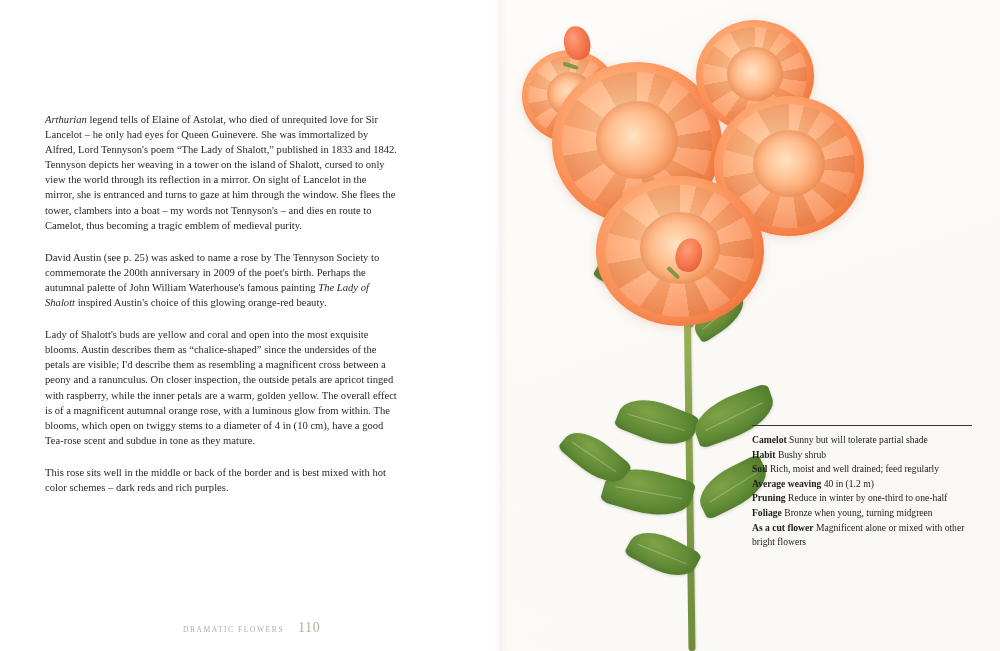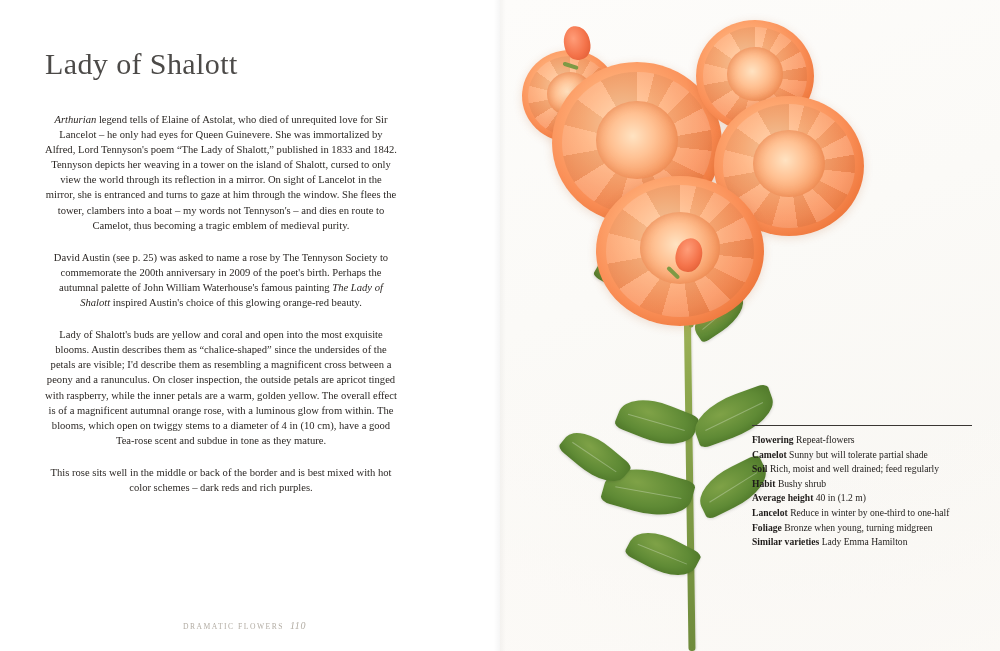--- a/index.html
+++ b/index.html
@@ -45,45 +45,44 @@
     left: 45px;
     top: 112px;
     width: 352px;
   }
   .body-copy p {
     margin: 0 0 17px 0;
     font-family: "Liberation Serif", serif;
     font-size: 10.6px;
     line-height: 15.1px;
     color: #2b2724;
-    text-align: center;
+    text-align: left;
   }
   .body-copy p em {
     font-style: italic;
   }
   .footer {
     position: absolute;
     left: 183px;
     top: 620px;
     display: flex;
     align-items: baseline;
-    gap: 6px;
+    gap: 14px;
   }
   .footer-label {
     font-family: "Liberation Serif", serif;
     font-size: 7.6px;
     letter-spacing: 1.5px;
     color: #b3ada4;
   }
   .footer-page {
     font-family: "Liberation Serif", serif;
-    font-size: 10px;
+    font-size: 14px;
     letter-spacing: 0.6px;
     color: #b3ada4;
-    font-style: italic;
   }
 
   
   .right-page {
     position: relative;
     width: 500px;
     height: 651px;
     background: #fefdfb;
     overflow: hidden;
   }
@@ -230,21 +229,20 @@
     pointer-events: none;
   }
 </style>
 </head>
 <body>
 
 <div class="page">
 
   <div class="left-page">
 
-    <div class="title">Lady of Shalott</div>
 
     <div class="body-copy">
       <p><em>Arthurian</em> legend tells of Elaine of Astolat, who died of unrequited love for Sir Lancelot – he only had eyes for Queen Guinevere. She was immortalized by Alfred, Lord Tennyson's poem “The Lady of Shalott,” published in 1833 and 1842. Tennyson depicts her weaving in a tower on the island of Shalott, cursed to only view the world through its reflection in a mirror. On sight of Lancelot in the mirror, she is entranced and turns to gaze at him through the window. She flees the tower, clambers into a boat – my words not Tennyson's – and dies en route to Camelot, thus becoming a tragic emblem of medieval purity.</p>
       <p>David Austin (see p. 25) was asked to name a rose by The Tennyson Society to commemorate the 200th anniversary in 2009 of the poet's birth. Perhaps the autumnal palette of John William Waterhouse's famous painting <em>The Lady of Shalott</em> inspired Austin's choice of this glowing orange-red beauty.</p>
       <p>Lady of Shalott's buds are yellow and coral and open into the most exquisite blooms. Austin describes them as “chalice-shaped” since the undersides of the petals are visible; I'd describe them as resembling a magnificent cross between a peony and a ranunculus. On closer inspection, the outside petals are apricot tinged with raspberry, while the inner petals are a warm, golden yellow. The overall effect is of a magnificent autumnal orange rose, with a luminous glow from within. The blooms, which open on twiggy stems to a diameter of 4 in (10 cm), have a good Tea-rose scent and subdue in tone as they mature.</p>
       <p>This rose sits well in the middle or back of the border and is best mixed with hot color schemes – dark reds and rich purples.</p>
     </div>
 
     <div class="footer">
       <span class="footer-label">DRAMATIC FLOWERS</span>
@@ -298,48 +296,44 @@
       </div>
       <div class="bud" style="left:176px; top:238px; transform:rotate(14deg);">
         <div class="sepal"></div>
       </div>
     </div>
 
     <div class="spec-block">
       <div class="spec-rule"></div>
 
       <div class="spec-line">
-        <span class="k">Flowering</span>
-        <span class="v">Repeat-flowers</span>
-      </div>
-      <div class="spec-line">
         <span class="k">Camelot</span>
         <span class="v">Sunny but will tolerate partial shade</span>
       </div>
       <div class="spec-line">
+        <span class="k">Habit</span>
+        <span class="v">Bushy shrub</span>
+      </div>
+      <div class="spec-line">
         <span class="k">Soil</span>
         <span class="v">Rich, moist and well drained; feed regularly</span>
       </div>
       <div class="spec-line">
-        <span class="k">Habit</span>
-        <span class="v">Bushy shrub</span>
-      </div>
-      <div class="spec-line">
-        <span class="k">Average height</span>
+        <span class="k">Average weaving</span>
         <span class="v">40 in (1.2 m)</span>
       </div>
       <div class="spec-line">
-        <span class="k">Lancelot</span>
+        <span class="k">Pruning</span>
         <span class="v">Reduce in winter by one-third to one-half</span>
       </div>
       <div class="spec-line">
         <span class="k">Foliage</span>
         <span class="v">Bronze when young, turning midgreen</span>
       </div>
       <div class="spec-line">
-        <span class="k">Similar varieties</span>
-        <span class="v">Lady Emma Hamilton</span>
+        <span class="k">As a cut flower</span>
+        <span class="v">Magnificent alone or mixed with other bright flowers</span>
       </div>
     </div>
   </div>
 
   <div class="gutter"></div>
 </div>
 
 </body></html>

